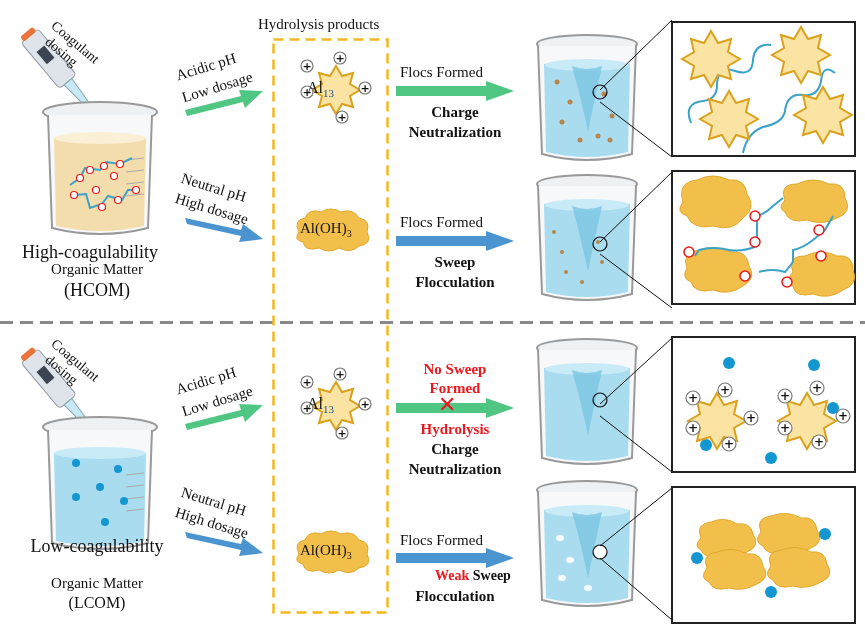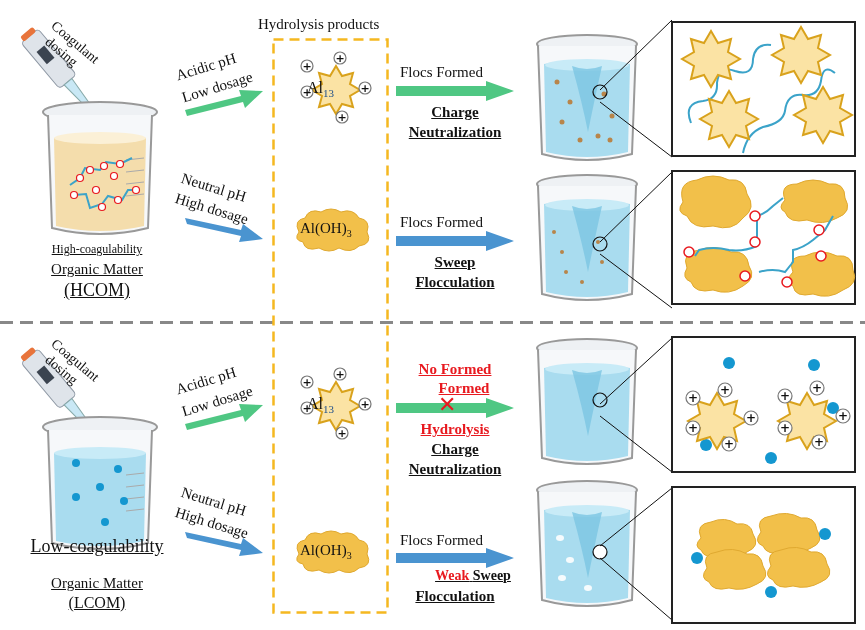--- a/index.html
+++ b/index.html
@@ -1,18 +1,18 @@
 <!DOCTYPE html>
 <html><head>
 <meta charset="utf-8">
 <style>
   html,body{margin:0;padding:0;background:#fff;}
   body{width:865px;height:630px;position:relative;overflow:hidden;font-family:"Liberation Serif",serif;color:#111;}
   .t{position:absolute;white-space:nowrap;}
-  .center{text-align:center;text-decoration:underline;}
+  .center{text-align:center;}
   .bold{font-weight:bold;}
   .red{color:#e8191f;}
   svg{position:absolute;overflow:visible;}
   .zoombox{position:absolute;border:2px solid #222;background:#fff;box-sizing:border-box;}
 </style>
 </head>
 <body>
 
 <svg width="865" height="4" style="left:0;top:321px">
   <line x1="0" y1="1.5" x2="865" y2="1.5" stroke="#888" stroke-width="3" stroke-dasharray="13,7"></line>
@@ -53,21 +53,21 @@
       <circle cx="64" cy="66" r="3.5"></circle>
       <circle cx="80" cy="64" r="3.5"></circle>
     <circle cx="34" cy="95" r="3.5"></circle>
       <circle cx="56" cy="90" r="3.5"></circle>
       <circle cx="74" cy="76" r="3.5"></circle>
       <circle cx="96" cy="90" r="3.5"></circle>
       <circle cx="62" cy="107" r="3.5"></circle>
       <circle cx="78" cy="100" r="3.5"></circle>
   </g>
 </svg>
-<div class="t center" style="left:22px;top:242px;width:150px;font-size:12px;">High-coagulability</div>
+<div class="t center" style="left:15px;top:242px;width:150px;font-size:18px;">High-coagulability</div>
 <div class="t center" style="left:22px;top:261px;width:150px;font-size:15px;">Organic Matter</div>
 <div class="t center" style="left:22px;top:280px;width:150px;font-size:18px;">(HCOM)</div>
 
 <div class="t" style="left:174px;top:68px;font-size:15px;transform:rotate(-17deg);transform-origin:left top;">Acidic pH</div>
 <div class="t" style="left:180px;top:90px;font-size:15px;transform:rotate(-17deg);transform-origin:left top;">Low dosage</div>
 <svg width="80" height="30" style="left:183px;top:86px">
   <polygon points="2,24 58,10 56,4 80,5 62,22 60,16 4,30" fill="#4fc783"></polygon>
 </svg>
 <div class="t" style="left:184px;top:170px;font-size:15px;transform:rotate(17deg);transform-origin:left top;">Neutral pH</div>
 <div class="t" style="left:178px;top:190px;font-size:15px;transform:rotate(17deg);transform-origin:left top;">High dosage</div>
@@ -260,22 +260,22 @@
   <span>Al</span><sub style="font-size:11px;color:#1b4d8a;">13</sub>
 </div>
 
 <svg width="80" height="45" style="left:293px;top:530px">
   <path d="M6,24 Q0,12 12,10 Q16,0 28,4 Q38,-2 48,4 Q60,0 66,10 Q78,12 74,24 Q80,36 66,38 Q58,46 46,40 Q36,46 26,40 Q12,44 10,34 Q0,32 6,24 Z" fill="#f2c04a" stroke="#e0a930"></path>
 </svg>
 <div class="t" style="left:300px;top:542px;font-size:15px;">
   <span>Al(OH)</span><sub style="font-size:10px;">3</sub>
 </div>
 
-<div class="t center bold red" style="left:395px;top:361px;width:120px;font-size:15px;">No Formed</div>
-<div class="t center bold red" style="left:404px;top:380px;width:120px;font-size:15px;">Formed</div>
+<div class="t center bold red" style="left:395px;top:361px;width:120px;font-size:15px;">No Sweep</div>
+<div class="t center bold red" style="left:395px;top:380px;width:120px;font-size:15px;">Formed</div>
 <svg width="120" height="20" style="left:396px;top:398px">
   <polygon points="0,5 90,5 90,0 118,10 90,20 90,15 0,15" fill="#4fc783"></polygon>
 </svg>
 <div class="t bold red" style="left:438px;top:394px;font-size:22px;font-family:'DejaVu Sans',sans-serif;line-height:22px;">✕</div>
 <div class="t center bold red" style="left:395px;top:421px;width:120px;font-size:15px;">Hydrolysis</div>
 <div class="t center bold" style="left:395px;top:441px;width:120px;font-size:15px;">Charge</div>
 <div class="t center bold" style="left:395px;top:461px;width:120px;font-size:15px;">Neutralization</div>
 
 <div class="t" style="left:400px;top:532px;font-size:15px;">Flocs Formed</div>
 <svg width="120" height="20" style="left:396px;top:548px">

